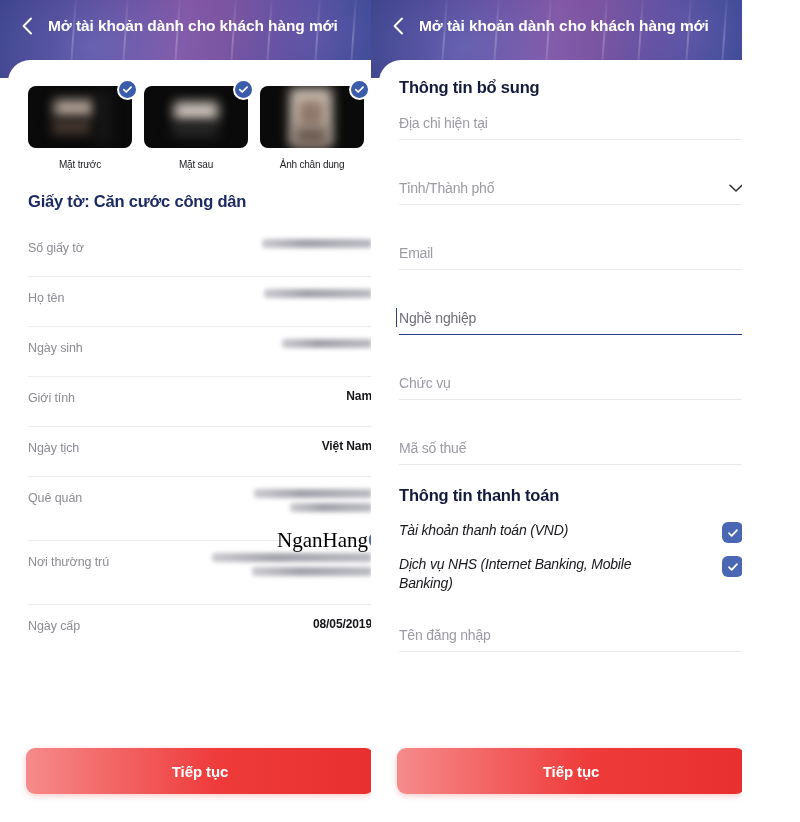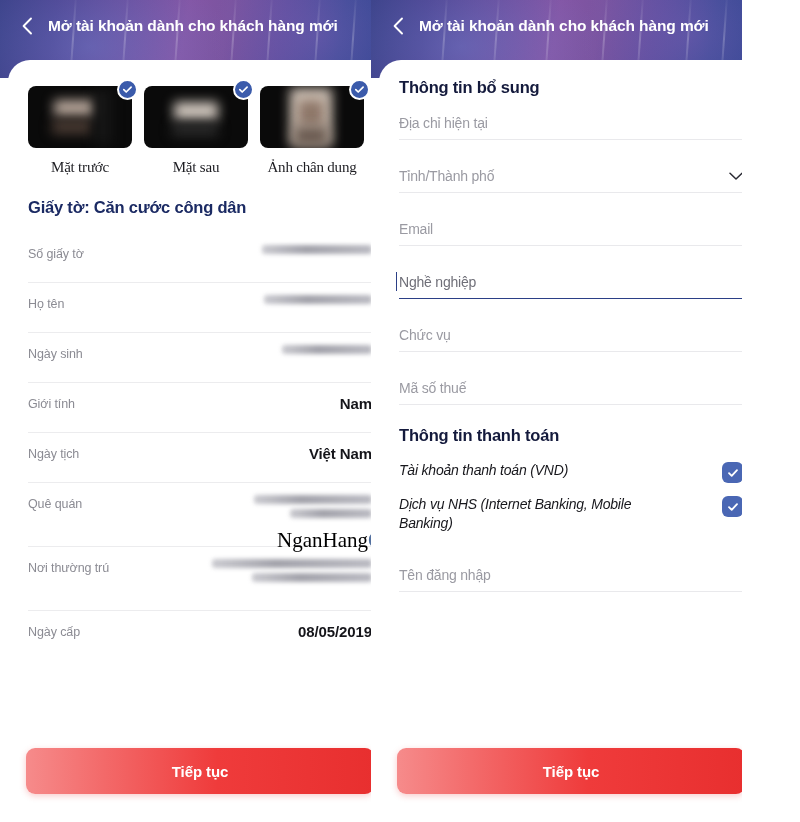--- a/index.html
+++ b/index.html
@@ -115,25 +115,24 @@
     width: 21px; height: 21px;
     border-radius: 50%;
     background: #3b5bab;
     border: 2px solid #ffffff;
     display: flex; align-items: center; justify-content: center;
   }
   .check-badge svg { display:block; }
   .thumb-label {
     text-align: center;
     margin-top: 11px;
-    font-size: 15px;
+    font-size: 10px;
     color: #1d1d22;
     letter-spacing: -0.2px;
     white-space: nowrap;
-    font-family: Liberation Serif, serif;
   }
 
   .doc-title {
     margin-top: 22px;
     font-size: 16.5px;
     font-weight: 700;
     color: #1b2a63;
     letter-spacing: -0.2px;
   }
 
@@ -149,21 +148,21 @@
   }
   .info-row:last-child { border-bottom: none; }
   .info-label {
     font-size: 12.5px;
     color: #8b8b93;
     letter-spacing: -0.1px;
     flex: 0 0 auto;
     padding-top: 2px;
   }
   .info-value {
-    font-size: 15px;
+    font-size: 12px;
     color: #15151a;
     text-align: left;
     font-weight: 600;
     letter-spacing: -0.1px;
     max-width: 220px;
   }
   .redacted {
     display: flex; flex-direction: column; align-items: flex-end; gap: 5px;
   }
   .bar {
@@ -186,21 +185,21 @@
     font-size: 16.5px;
     font-weight: 700;
     color: #141a3c;
     letter-spacing: -0.2px;
   }
   .section-title.pay { margin-top: 4px; }
   .fields { margin-top: 18px; }
   .field {
     position: relative;
     padding-bottom: 8px;
-    margin-bottom: 28px;
+    margin-bottom: 40px;
     border-bottom: 1px solid #e9e9ec;
     display: flex; align-items: center; justify-content: space-between;
   }
   .field .ph {
     font-size: 14px;
     color: #9a9aa2;
     letter-spacing: -0.2px;
   }
   .field.focused { border-bottom: 1.6px solid #2b3f86; }
   .field.focused .ph { color: #6f6f78; }

